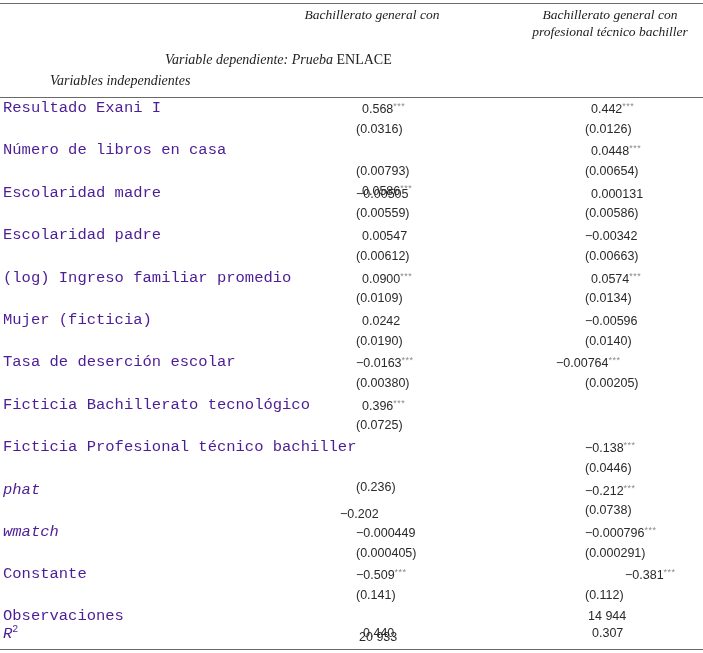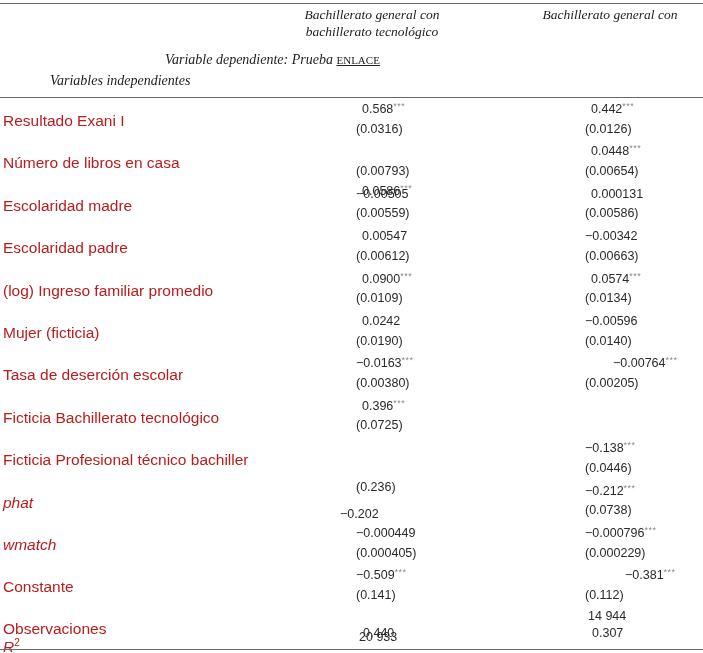--- a/index.html
+++ b/index.html
@@ -11,45 +11,45 @@
     .rule { position: absolute; left: 0; width: 703px; height: 1px; background: #6a6a6a; }
     .hdr {
       position: absolute; font-style: italic; font-size: 13.5px; line-height: 17px;
       font-family: "Liberation Serif", serif; color: #222;
       text-align: center; white-space: nowrap;
     }
     .dep-label {
       position: absolute; top: 52px; font-style: italic; font-size: 14px;
       font-family: "Liberation Serif", serif; white-space: nowrap; color: #222;
     }
-    .smallcaps { font-style: normal; font-variant: small-caps; font-size: 11px; text-decoration: underline; }
+    .smallcaps { font-style: normal; font-variant: small-caps; font-size: 14px; }
     .row-label {
       position: absolute; left: 3px; font-size: 15.5px; white-space: nowrap;
-      font-family: Liberation Sans, sans-serif; color: #b91c1c; margin-top: 13px;
+      font-family: Liberation Mono, monospace; color: #4c1d95;
     }
     .row-label.it { font-style: italic; }
     .val {
       position: absolute; font-size: 12.5px; white-space: nowrap;
       font-family: "Liberation Sans", sans-serif; color: #2a2a2a;
     }
     .star { font-size: 9px; vertical-align: 4px; color: #8a8a8a; letter-spacing: 0.5px; }
     sup.r2 { font-size: 10px; vertical-align: 6px; font-style: normal; }
   </style>
 </head>
 <body>
 
 <div>
   <div class="rule" style="top:3px"></div>
 
   <div class="hdr" style="left:298px; top:6px; width:148px;">
     <div>Bachillerato general con</div>
-    <div>bachillerato tecnológico</div>
   </div>
   <div class="hdr" style="left:517px; top:6px; width:186px;">
     <div>Bachillerato general con</div>
+    <div>profesional técnico bachiller</div>
   </div>
 
   <div class="dep-label" style="left:165px;">
     <span>Variable dependiente:</span>
     <span>Prueba</span>
     <span class="smallcaps">ENLACE</span>
   </div>
   <div class="dep-label" style="left:50px; top:73px;">Variables independientes</div>
 
   <div class="rule" style="top:97px"></div>
@@ -81,42 +81,42 @@
       <div class="val" style="top: 270.6px; left: 591px;"><span>0.0574</span><span class="star">***</span></div>
       <div class="val" style="top: 291.1px; left: 585px;">(0.0134)</div>
       <div class="row-label" style="top: 311px;">Mujer (ficticia)</div>
       <div class="val" style="top: 313px; left: 362px;"><span>0.0242</span><span class="star"></span></div>
       <div class="val" style="top: 333.5px; left: 356px;">(0.0190)</div>
       <div class="val" style="top: 313px; left: 585px;"><span>−0.00596</span><span class="star"></span></div>
       <div class="val" style="top: 333.5px; left: 585px;">(0.0140)</div>
       <div class="row-label" style="top: 353.4px;">Tasa de deserción escolar</div>
       <div class="val" style="top: 355.4px; left: 356px;"><span>−0.0163</span><span class="star">***</span></div>
       <div class="val" style="top: 375.9px; left: 356px;">(0.00380)</div>
-      <div class="val" style="top: 355.4px; left: 613px;"><span>−0.00764</span><span class="star">***</span></div>
+      <div class="val" style="top: 355.4px; left: 556px;"><span>−0.00764</span><span class="star">***</span></div>
       <div class="val" style="top: 375.9px; left: 585px;">(0.00205)</div>
       <div class="row-label" style="top: 395.8px;">Ficticia Bachillerato tecnológico</div>
       <div class="val" style="top: 397.8px; left: 362px;"><span>0.396</span><span class="star">***</span></div>
       <div class="val" style="top: 418.3px; left: 356px;">(0.0725)</div>
       <div class="val" style="top: 397.8px; left: 591px;"><span></span><span class="star"></span></div>
       <div class="val" style="top: 418.3px; left: 585px;"></div>
       <div class="row-label" style="top: 438.2px;">Ficticia Profesional técnico bachiller</div>
       <div class="val" style="top: 440.2px; left: 362px;"><span></span><span class="star"></span></div>
       <div class="val" style="top: 460.7px; left: 356px;"></div>
       <div class="val" style="top: 440.2px; left: 585px;"><span>−0.138</span><span class="star">***</span></div>
       <div class="val" style="top: 460.7px; left: 585px;">(0.0446)</div>
       <div class="row-label it" style="top: 480.6px;">phat</div>
       <div class="val" style="top: 482.6px; left: 340px; margin-top: 23px;"><span>−0.202</span><span class="star"></span></div>
       <div class="val" style="top: 480px; left: 356px;">(0.236)</div>
       <div class="val" style="top: 482.6px; left: 585px;"><span>−0.212</span><span class="star">***</span></div>
       <div class="val" style="top: 503.1px; left: 585px;">(0.0738)</div>
       <div class="row-label it" style="top: 523px;">wmatch</div>
       <div class="val" style="top: 525px; left: 356px;"><span>−0.000449</span><span class="star"></span></div>
       <div class="val" style="top: 545.5px; left: 356px;">(0.000405)</div>
       <div class="val" style="top: 525px; left: 585px;"><span>−0.000796</span><span class="star">***</span></div>
-      <div class="val" style="top: 545.5px; left: 585px;">(0.000229)</div>
+      <div class="val" style="top: 545.5px; left: 585px;">(0.000291)</div>
       <div class="row-label" style="top: 565.4px;">Constante</div>
       <div class="val" style="top: 567.4px; left: 356px;"><span>−0.509</span><span class="star">***</span></div>
       <div class="val" style="top: 587.9px; left: 356px;">(0.141)</div>
       <div class="val" style="top: 567.4px; left: 585px; margin-left: 40px;"><span>−0.381</span><span class="star">***</span></div>
       <div class="val" style="top: 587.9px; left: 585px;">(0.112)</div>
       <div class="row-label" style="top: 606.8px;">Observaciones</div>
       <div class="val" style="top: 608.8px; left: 359px; margin-top: 21px;">20 933</div>
       <div class="val" style="top: 608.8px; left: 588px;">14 944</div>
       <div class="row-label it" style="top: 623.8px;"><span>R</span><sup class="r2">2</sup></div>
       <div class="val" style="top: 625.8px; left: 363px;">0.440</div>

